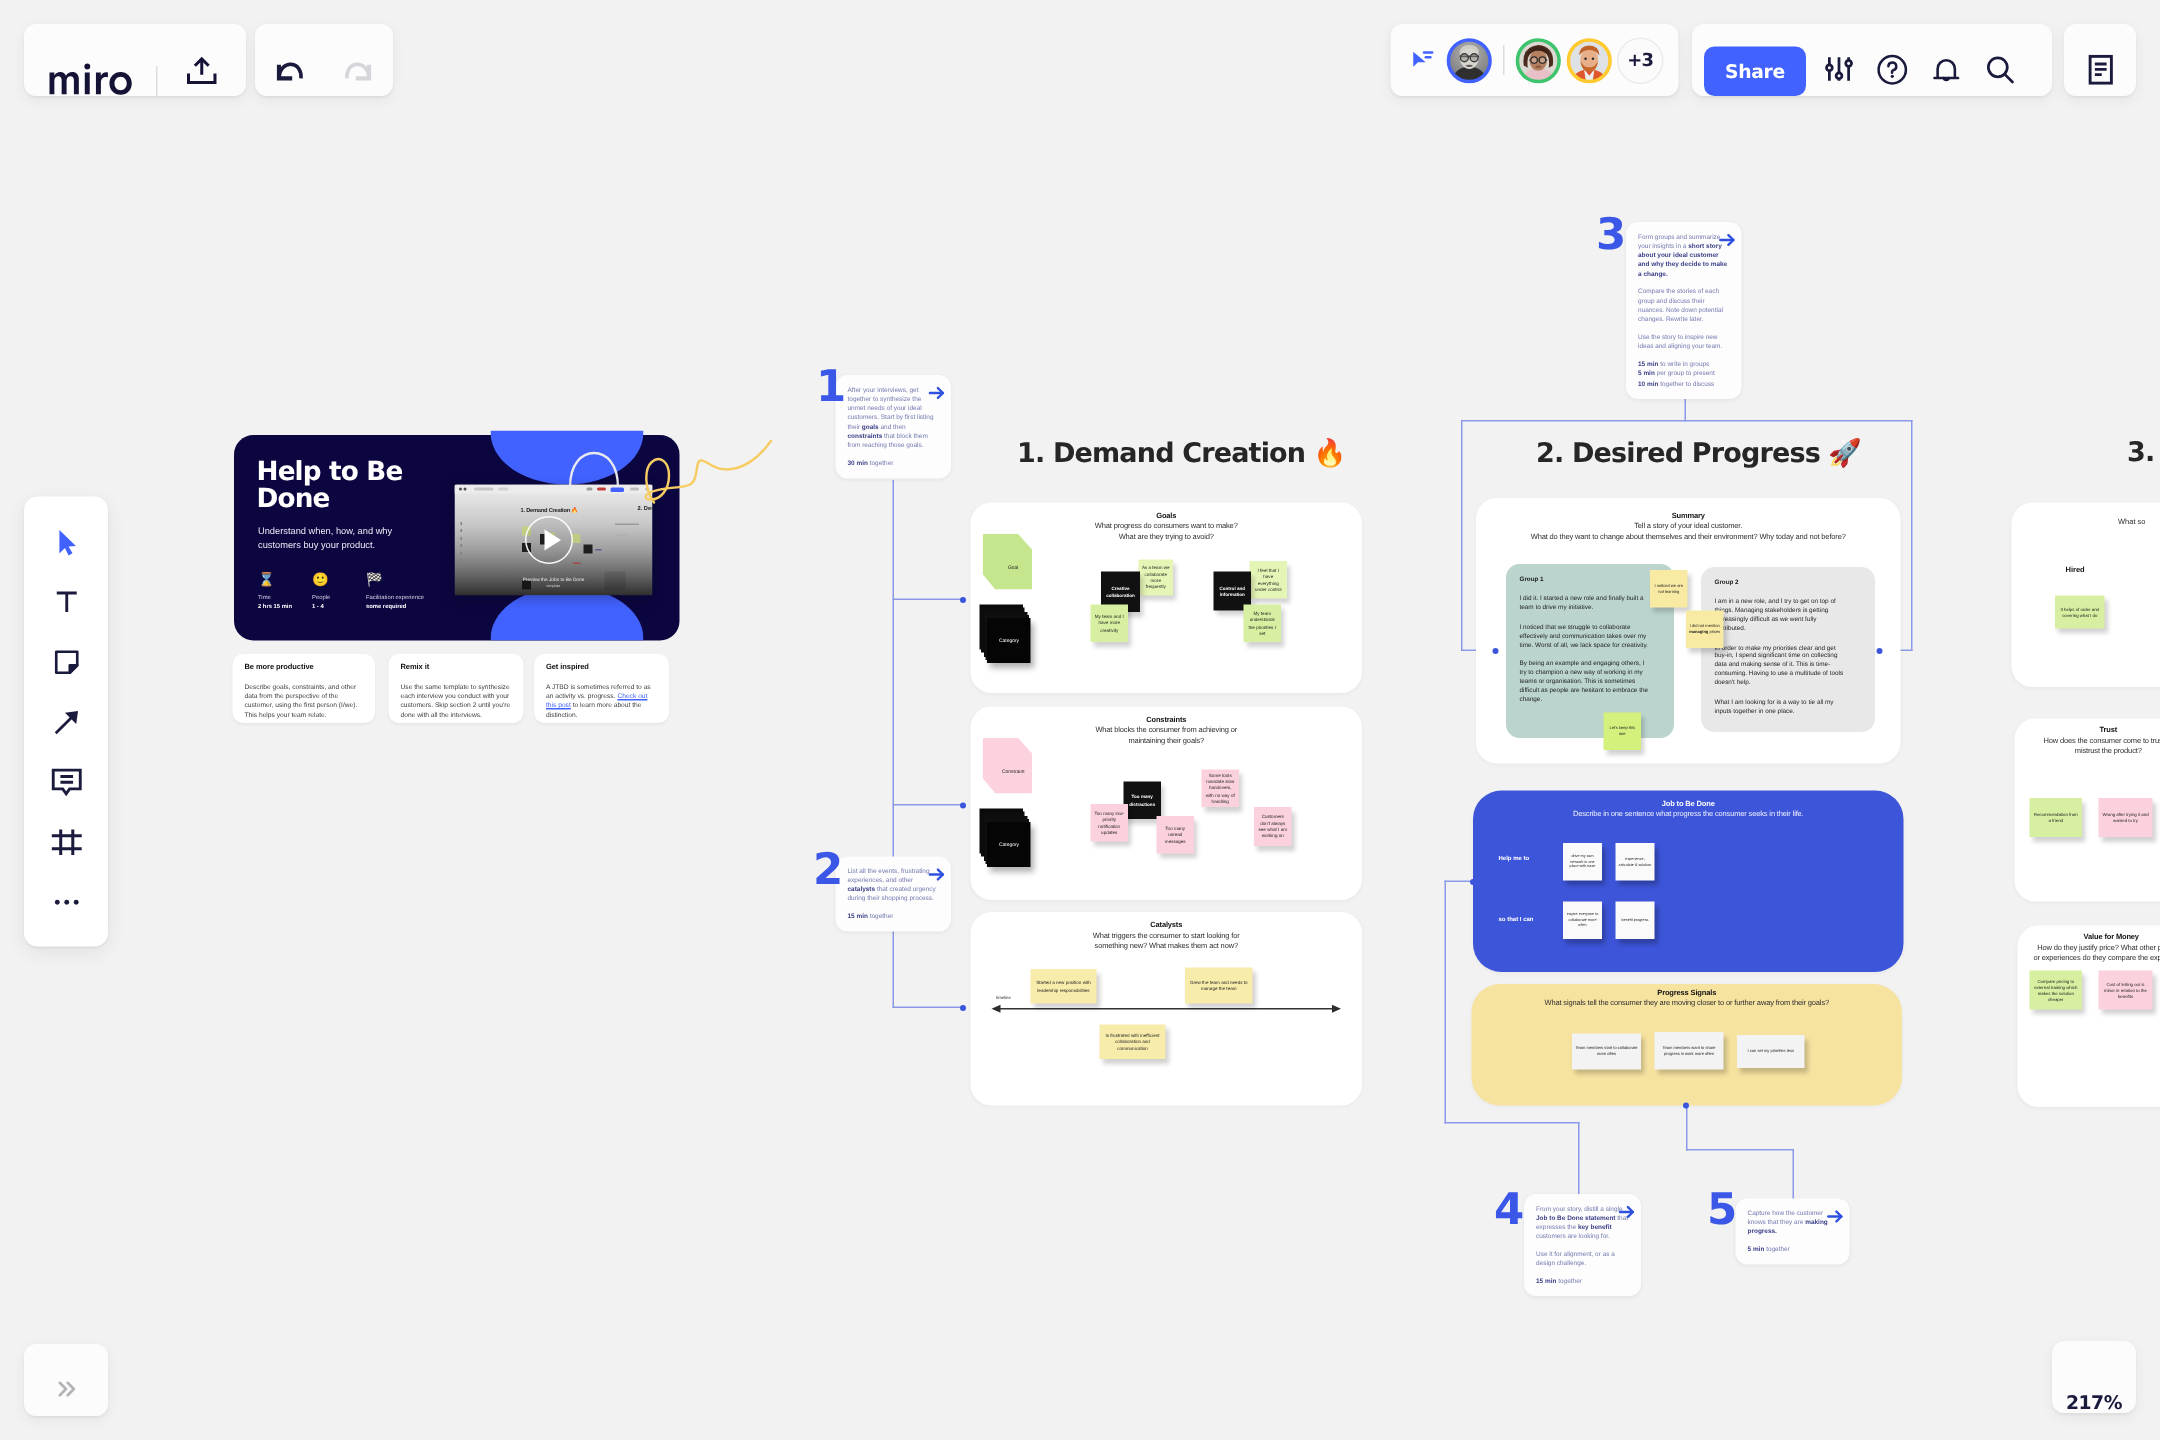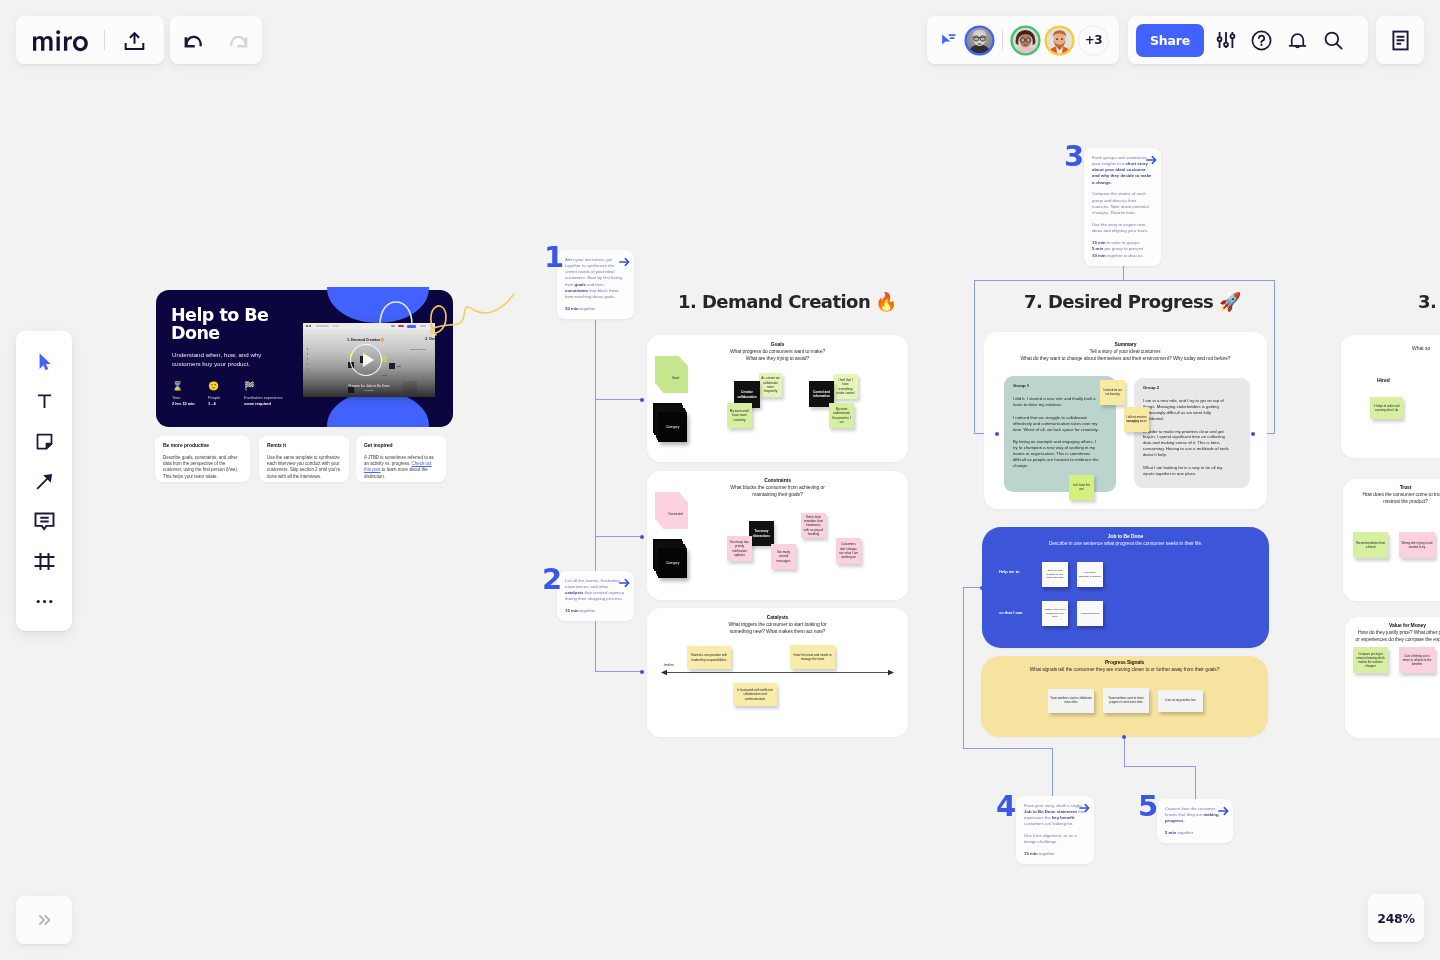--- a/index.html
+++ b/index.html
@@ -1,21 +1,21 @@
 <!DOCTYPE html>
 <html><head>
 <meta charset="utf-8">
 <style>
 *{box-sizing:border-box;margin:0;padding:0;}
 html,body{width:1440px;height:960px;overflow:hidden;}
 body{font-family:"Liberation Sans",sans-serif;background:#f2f2f2;position:relative;-webkit-font-smoothing:antialiased;}
 .board{position:absolute;inset:0;overflow:hidden;}
 
 
-.panel{position:absolute;background:#fcfcfd;border-radius:8px;box-shadow:0 1px 2px rgba(0,0,0,.05),0 3px 10px rgba(0,0,0,.05);display:flex;align-items:center;z-index:60;}
+.panel{position:absolute;background:#fcfcfd;border-radius:8px;box-shadow:0 1px 2px rgba(0,0,0,.05),0 3px 10px rgba(0,0,0,.05);display:flex;align-items:flex-end;z-index:60;}
 #topleft{left:16px;top:16px;height:48px;width:148px;padding:0 0 0 15px;gap:0;}
 #topleft .miro-logo{margin-top:-1px;}
 .miro-logo{display:flex;align-items:center;}
 .vdiv{width:1px;height:20px;background:#dcdce2;margin:0 11px 0 9px;}
 #undopanel{left:170px;top:16px;height:48px;width:92px;justify-content:space-around;}
 #collab{left:927px;top:16px;height:48px;width:192px;padding:0 10px;gap:0;align-items:center;}
 .avatar{width:31px;height:31px;border-radius:50%;overflow:hidden;position:relative;flex:none;}
 .plus3{width:31px;height:31px;border-radius:50%;border:1.5px solid #ececed;background:#fbfbfc;display:flex;align-items:center;justify-content:center;font-family:"DejaVu Sans",sans-serif;font-size:12px;font-weight:700;color:#1a1a3d;flex:none;letter-spacing:-.5px;}
 #sharepanel{left:1128px;top:16px;height:48px;width:240px;padding:0 8px;gap:0;}
 .share-btn{background:#4262ff;color:#fff;border-radius:7px;height:33px;padding:0 14px;display:flex;align-items:center;font-family:"DejaVu Sans",sans-serif;font-size:12.5px;font-weight:700;margin-right:4px;letter-spacing:-.2px;}
@@ -234,21 +234,21 @@
 <div class="stepcard" id="sc4" style="left:1157px;top:799px;width:76px;">
         <p>Capture how the customer knows that they are <b>making progress.</b></p>
         <p><b>5 min</b> together</p>
         <span class="arw"><svg width="11" height="10" viewBox="0 0 13 11" fill="none" stroke="#2f51e0" stroke-width="1.9" stroke-linecap="round" stroke-linejoin="round">
             <path d="M1 5.5h10.2"></path>
             <path d="M7.4 1.6 11.4 5.5l-4 3.9"></path>
           </svg></span>
       </div>
 
 <div class="sect-title" style="left:678px;top:291px;">1. Demand Creation 🔥</div>
-<div class="sect-title" style="left:1024px;top:291px;">7. Desired Progress 🚀</div>
+<div class="sect-title" style="left:1024px;top:291px;">2. Desired Progress 🚀</div>
 <div class="sect-title" style="left:1418px;top:291px;">3.</div>
 
 <div class="frame" style="left:647px;top:335px;width:261px;height:127px;">
   <div class="ft" style="top:6px;">
     <div class="h">Goals</div>
     <div class="q" id="qgoals">What progress do consumers want to make?<br>What are they trying to avoid?</div>
   </div>
   <div class="stickylbl" style="left:8px;top:21px;width:33px;height:37px;background:#c5e68c;clip-path:polygon(0 0,72% 0,100% 28%,100% 100%,26% 100%,0 72%);box-shadow:2px 3px 3px rgba(0,0,0,.15);font-size:3.3px;color:#1f1f1f;padding-left:8px;padding-top:6px;">Goal</div>
   <div>
     <div class="stickylbl" style="left:6px;top:68px;width:29px;height:30px;background:#0a0a0a;"></div>
@@ -572,15 +572,15 @@
 </div>
 
 <div class="panel" id="collapsepanel">
   <div class="ibtn">
         <svg width="18" height="18" viewBox="0 0 24 24" fill="none" stroke="#b4b4b8" stroke-width="2.4" stroke-linecap="round" stroke-linejoin="round">
           <path d="M6.5 6.5 12 12l-5.5 5.5"></path>
           <path d="M13.5 6.5 19 12l-5.5 5.5"></path>
         </svg>
       </div>
 </div>
-<div class="panel" id="zoompanel">248%</div>
+<div class="panel" id="zoompanel">217%</div>
 
 </div>
 
 </body></html>

